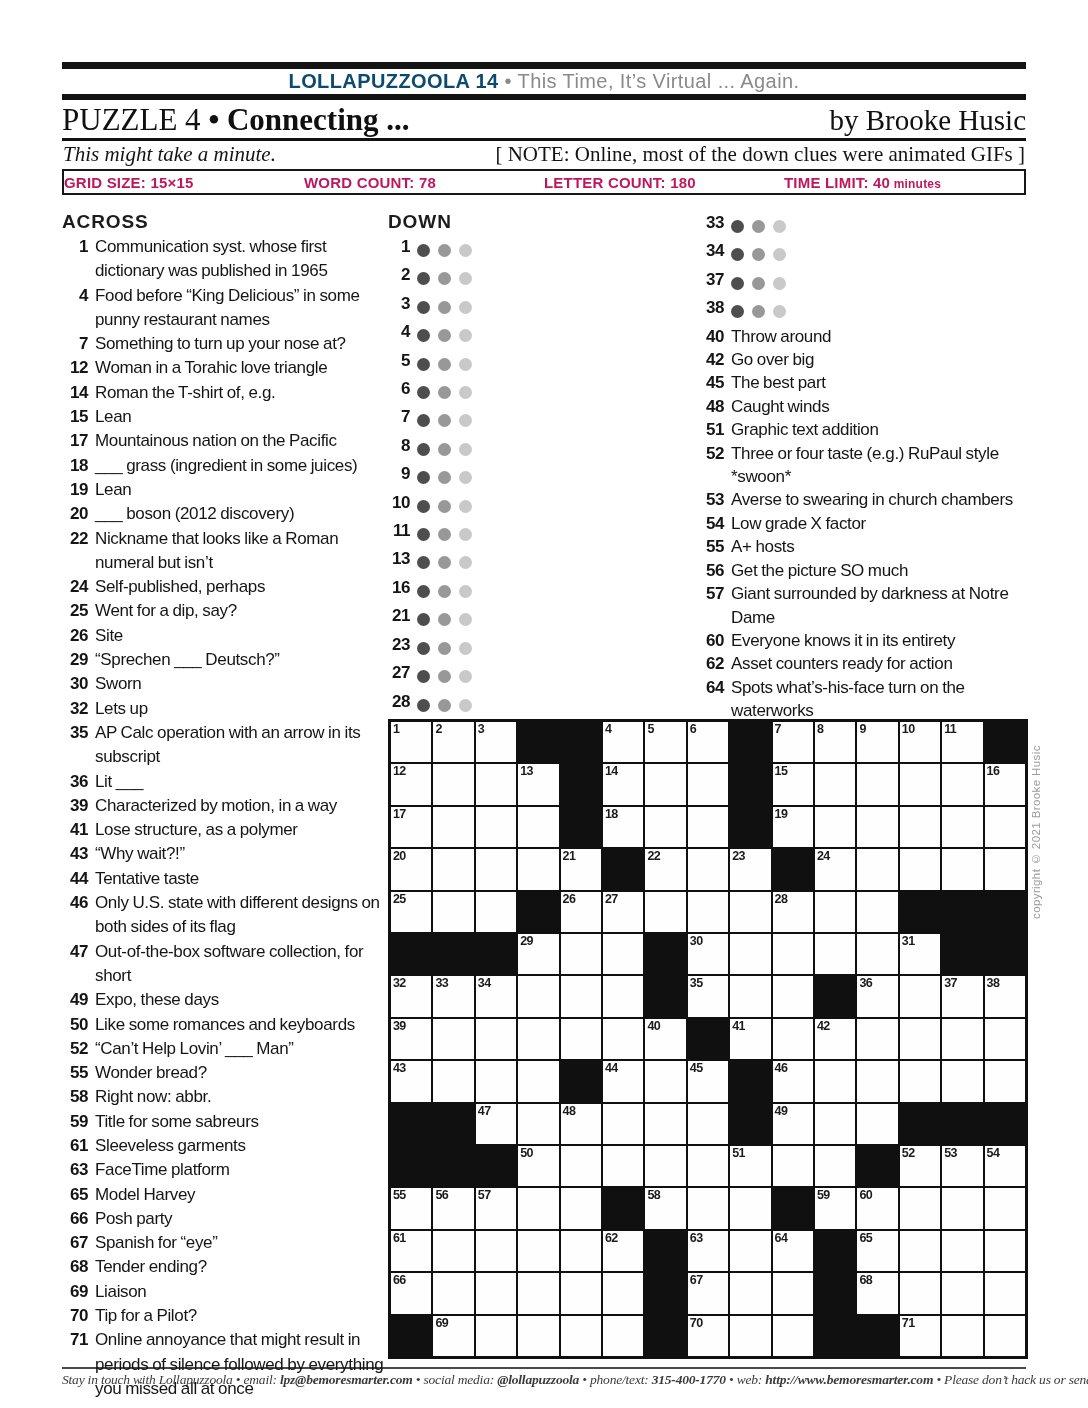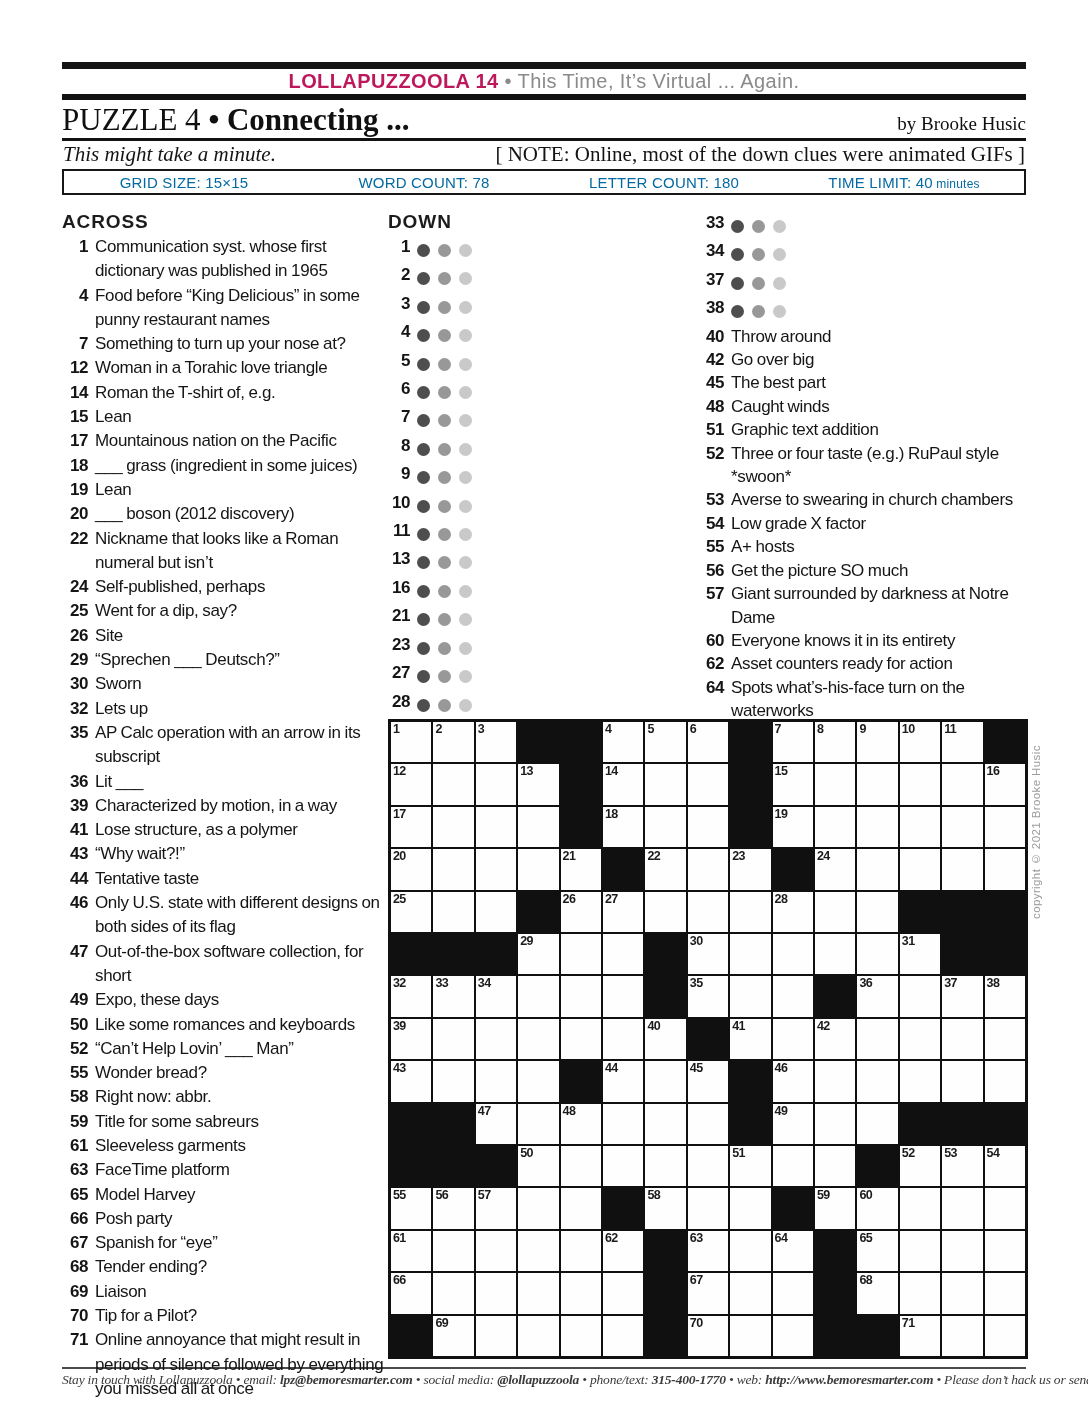--- a/index.html
+++ b/index.html
@@ -6,37 +6,37 @@
   html,body { margin:0; padding:0; }
   body {
     width:1088px; height:1408px; background:#ffffff;
     font-family:"Liberation Sans", sans-serif; color:#151515;
     -webkit-font-smoothing:antialiased;
   }
   .page { position:relative; width:964px; margin:0 auto; padding-top:62px; }
 
   .top-bar { height:7px; background:#141414; }
   .banner { height:25px; line-height:25px; text-align:center; font-size:20px; letter-spacing:.4px; white-space:nowrap; }
-  .banner .b-title { font-weight:bold; color:#be185d; }
+  .banner .b-title { font-weight:bold; color:#0c4a6e; }
   .banner .b-sub { color:#8a8a8a; font-weight:500; }
   .rule-thick { height:6px; background:#121212; }
   .rule-mid { height:3px; background:#121212; }
 
   .title-row { display:flex; justify-content:space-between; align-items:baseline;
     font-family:"Liberation Serif", serif; height:38px; padding-top:2px; }
   .title-left { font-size:31px; color:#101010; }
   .puzzle-name { font-weight:bold; }
-  .byline { font-size:19px; color:#101010; }
+  .byline { font-size:29px; color:#101010; }
 
   .tag-row { display:flex; justify-content:space-between; align-items:baseline;
     font-family:"Liberation Serif", serif; height:28px; font-size:21px; color:#141414; padding:1px 1px 0 1px; }
   .tagline { font-style:italic; }
 
   .stats { display:flex; border:2px solid #161616; height:26px; align-items:center; }
-  .stat { flex:1; text-align:center; font-size:15px; color:#0369a1; letter-spacing:.2px; white-space:nowrap; }
+  .stat { flex:1; text-align:left; font-size:15px; color:#be185d; letter-spacing:.2px; white-space:nowrap;font-weight:bold; }
   .stat .suffix { font-size:12px; }
 
   .main { position:relative; height:1156px; margin-top:16px; }
   .col { position:absolute; top:0; }
   #col-across { left:0; width:322px; }
   #col-down-a { left:326px; width:300px; }
   #col-down-b { left:640px; width:324px; }
   .list-header { font-weight:bold; font-size:19px; letter-spacing:.9px; height:24px; color:#1c1c1c; }
   .clue { display:flex; align-items:flex-start; font-size:17px; line-height:24.3px; }
   .clue .cnum { width:26px; min-width:26px; text-align:right; font-weight:bold; margin-right:7px; letter-spacing:-.5px; }

